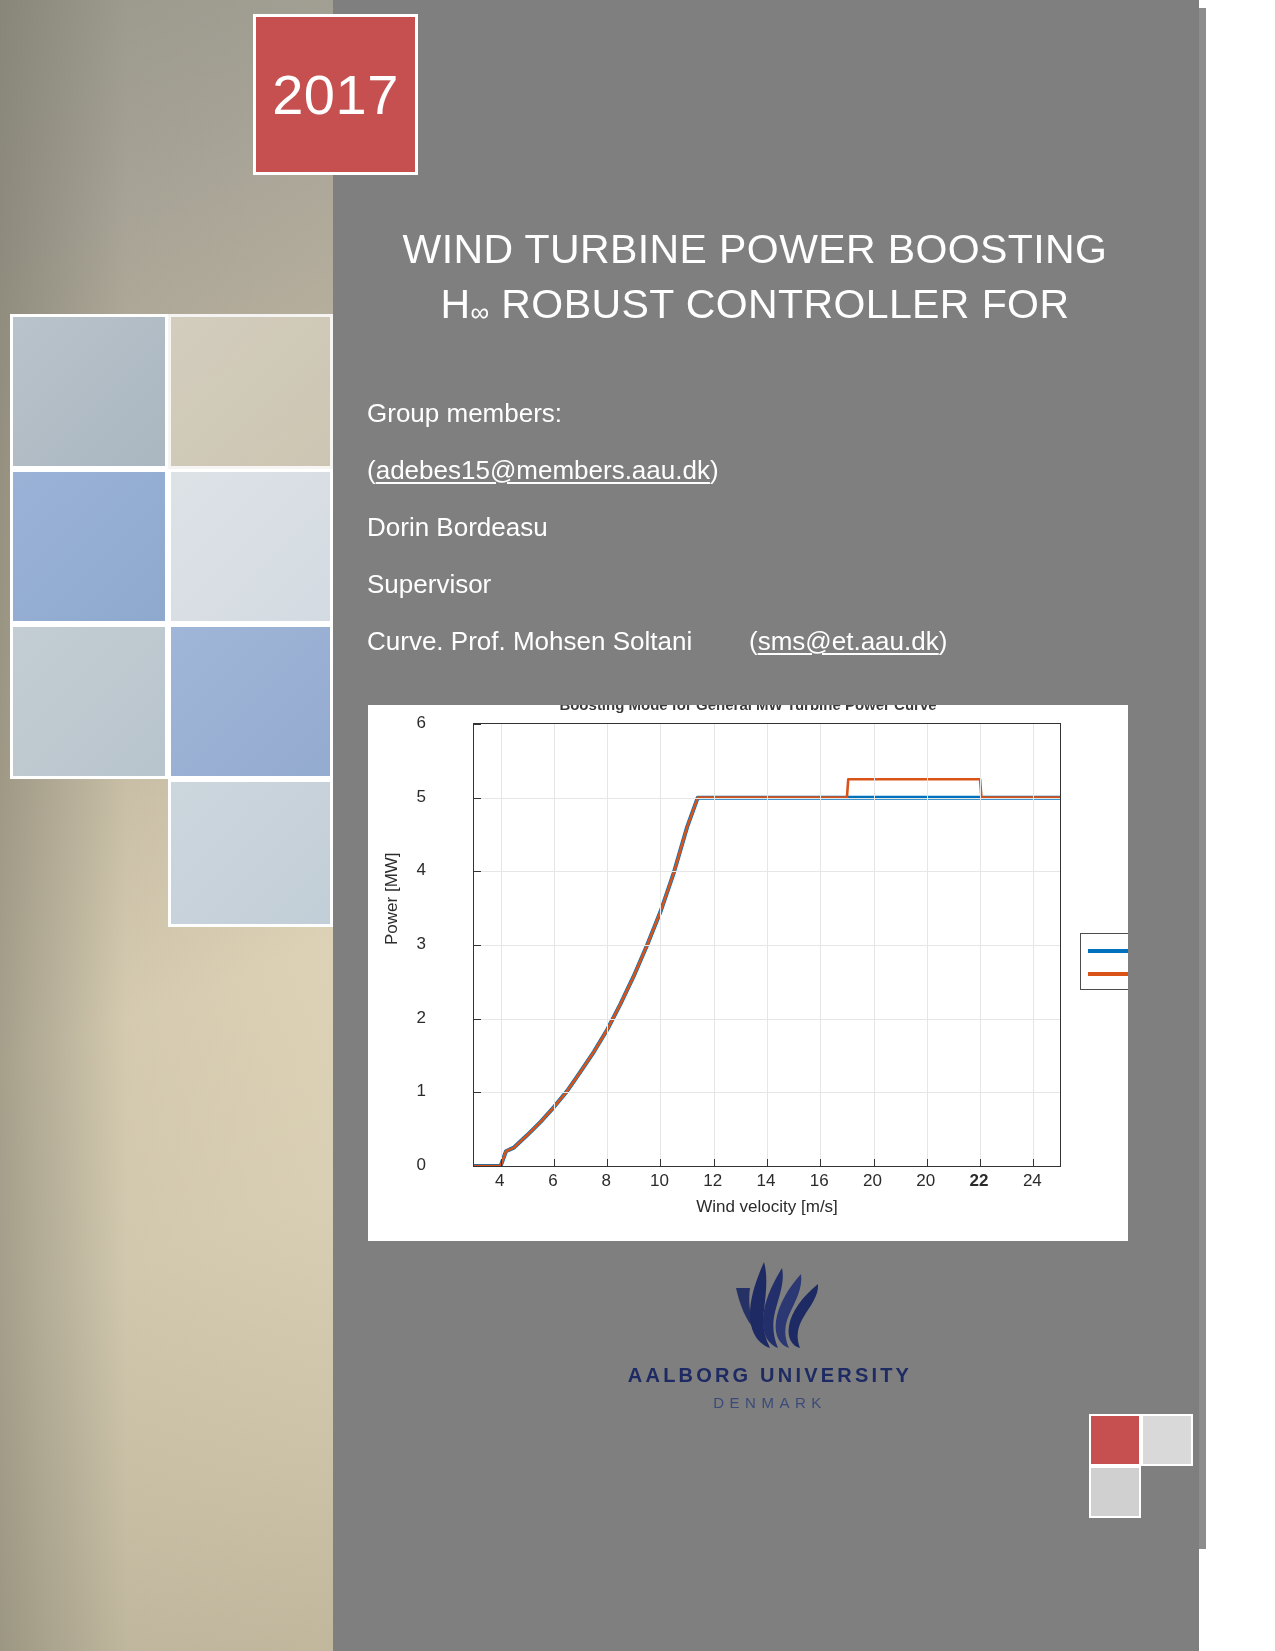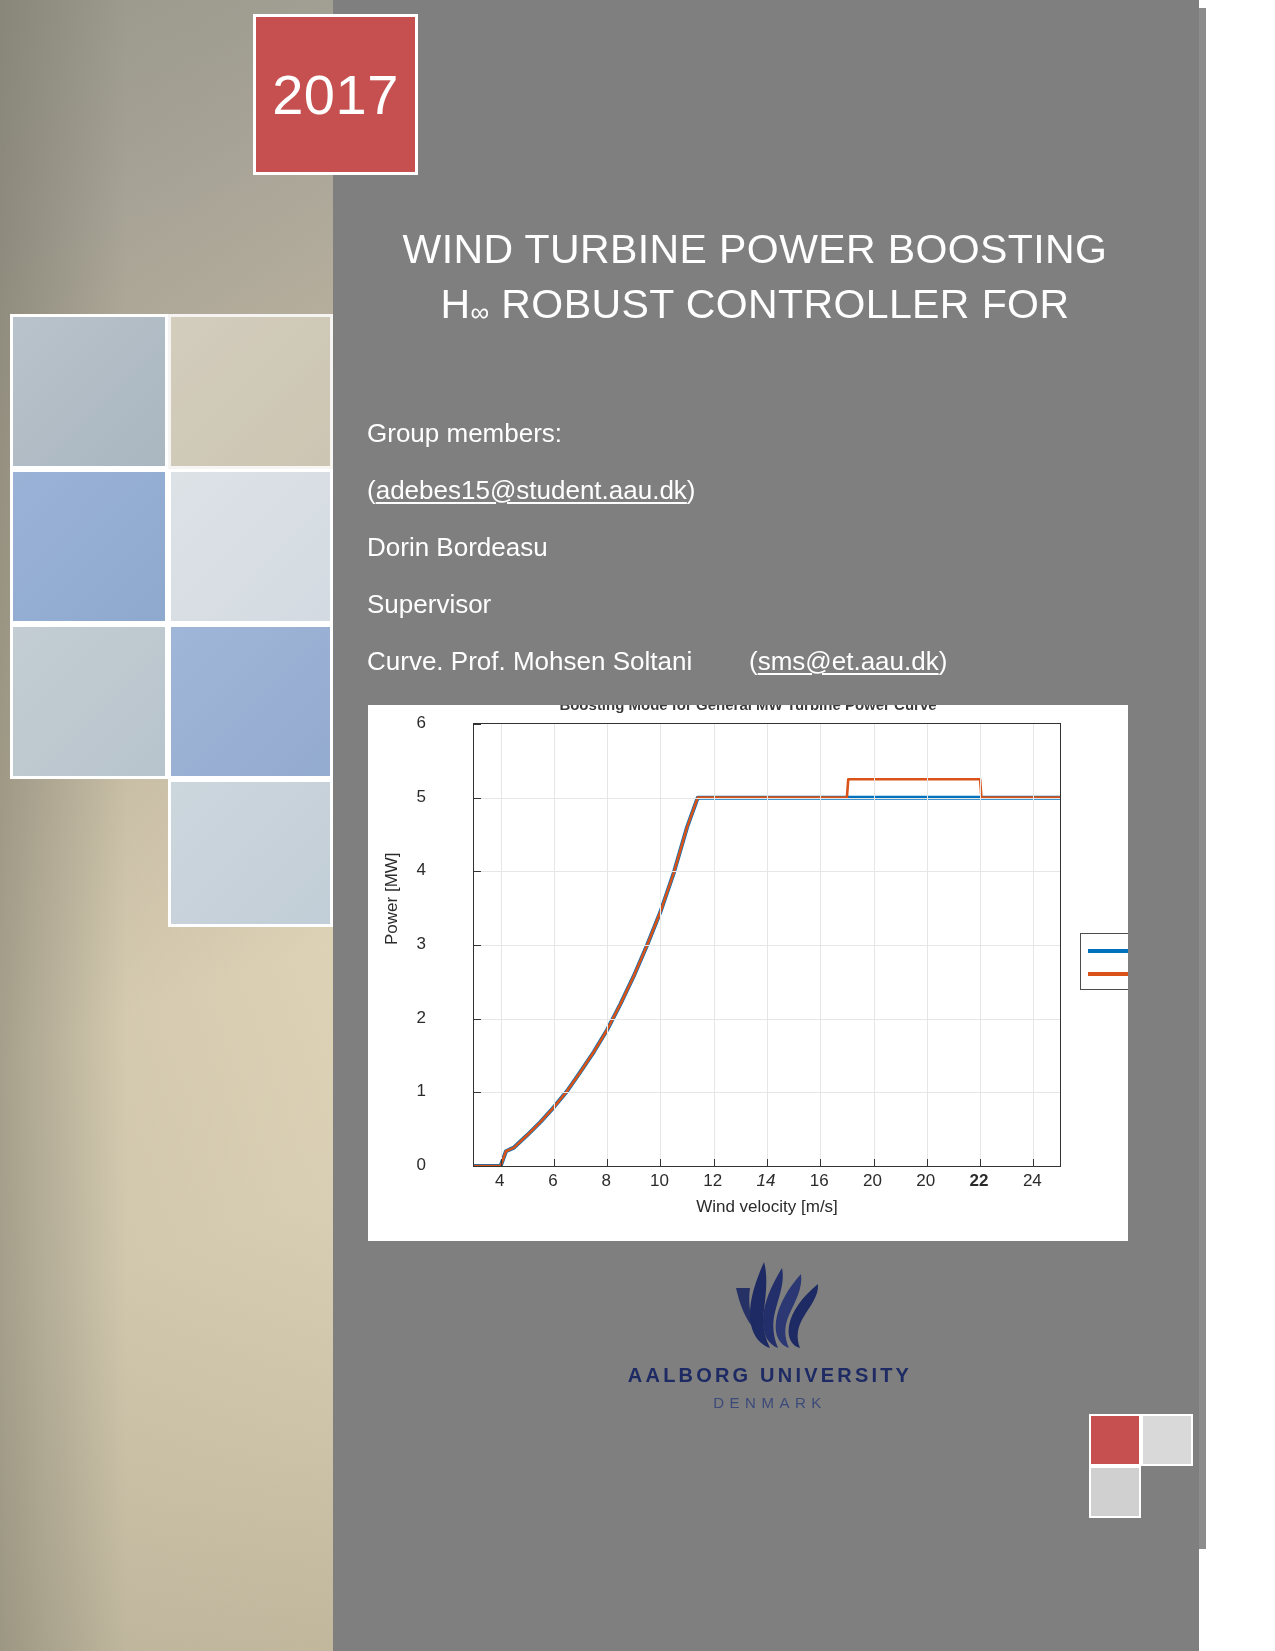--- a/index.html
+++ b/index.html
@@ -107,21 +107,21 @@
     font-weight: 400;
     line-height: 1.33;
     letter-spacing: 0.4px;
     white-space: nowrap;
   }
   .title-block .inf { font-size: 26px; vertical-align: -0.12em; }
 
   
   .people {
     position: absolute;
-    left: 367px; top: 420px;
+    left: 367px; top: 400px;
     width: 760px;
     color: #ffffff;
     font-size: 26px;
     line-height: 1;
   }
   .people .heading { margin-bottom: 31px; }
   .people .row {
     display: flex;
     align-items: baseline;
     margin-bottom: 31px;
@@ -278,21 +278,21 @@
 
   <div class="title-block">
     <div class="line">WIND TURBINE POWER BOOSTING</div>
     <div class="line"><span>H</span><span class="inf">∞</span><span> ROBUST CONTROLLER FOR</span></div>
   </div>
 
   <div class="people">
     <div class="heading">Group members:</div>
 
     <div class="row">
-      <div class="mail"><span class="paren">(</span><span class="link">adebes15@student.aau.dk</span><span class="paren">)</span></div>
+      <div class="mail"><span class="paren">(</span><span class="link">adebes15@members.aau.dk</span><span class="paren">)</span></div>
     </div>
 
     <div class="row">
       <div class="name">Dorin Bordeasu</div>
     </div>
 
     <div class="solo">Supervisor</div>
 
     <div class="row sup">
       <div class="name">Curve. Prof. Mohsen Soltani</div>
@@ -312,21 +312,21 @@
           <polyline points="0.00,442.00 26.64,442.00 31.96,427.27 39.95,423.58 53.27,411.06 66.59,397.80 79.91,383.07 93.23,366.86 106.55,347.71 119.86,327.82 133.18,305.72 146.50,279.93 159.82,251.94 173.14,221.00 186.45,187.85 199.77,148.81 213.09,103.13 223.75,73.67 239.73,73.67 293.00,73.67 346.27,73.67 372.91,73.67 374.24,55.25 452.82,55.25 506.09,55.25 507.42,73.67 559.36,73.67 586.00,73.67" fill="none" stroke="#d95319" stroke-width="2.6" stroke-linejoin="round" stroke-linecap="butt" vector-effect="non-scaling-stroke"></polyline>
         </svg>
     <div class="grid-v" style="left: 26.6364px;"></div><div class="tick-mark-x" style="left: 26.6364px;"></div><div class="grid-v" style="left: 79.9091px;"></div><div class="tick-mark-x" style="left: 79.9091px;"></div><div class="grid-v" style="left: 133.182px;"></div><div class="tick-mark-x" style="left: 133.182px;"></div><div class="grid-v" style="left: 186.455px;"></div><div class="tick-mark-x" style="left: 186.455px;"></div><div class="grid-v" style="left: 239.727px;"></div><div class="tick-mark-x" style="left: 239.727px;"></div><div class="grid-v" style="left: 293px;"></div><div class="tick-mark-x" style="left: 293px;"></div><div class="grid-v" style="left: 346.273px;"></div><div class="tick-mark-x" style="left: 346.273px;"></div><div class="grid-v" style="left: 399.545px;"></div><div class="tick-mark-x" style="left: 399.545px;"></div><div class="grid-v" style="left: 452.818px;"></div><div class="tick-mark-x" style="left: 452.818px;"></div><div class="grid-v" style="left: 506.091px;"></div><div class="tick-mark-x" style="left: 506.091px;"></div><div class="grid-v" style="left: 559.364px;"></div><div class="tick-mark-x" style="left: 559.364px;"></div><div class="tick-mark-y" style="top: 442px;"></div><div class="grid-h" style="top: 368.333px;"></div><div class="tick-mark-y" style="top: 368.333px;"></div><div class="grid-h" style="top: 294.667px;"></div><div class="tick-mark-y" style="top: 294.667px;"></div><div class="grid-h" style="top: 221px;"></div><div class="tick-mark-y" style="top: 221px;"></div><div class="grid-h" style="top: 147.333px;"></div><div class="tick-mark-y" style="top: 147.333px;"></div><div class="grid-h" style="top: 73.6667px;"></div><div class="tick-mark-y" style="top: 73.6667px;"></div><div class="tick-mark-y" style="top: 0px;"></div></div>
 
     <div id="axis-layer">
         <div class="xtick-label" style="left: 131.636px;">4</div>
         <div class="xtick-label" style="left: 184.909px;">6</div>
         <div class="xtick-label" style="left: 238.182px;">8</div>
         <div class="xtick-label" style="left: 291.455px;">10</div>
         <div class="xtick-label" style="left: 344.727px;">12</div>
-        <div class="xtick-label" style="left: 398px; font-style: italic;">14</div>
+        <div class="xtick-label" style="left: 398px;">14</div>
         <div class="xtick-label" style="left: 451.273px;">16</div>
         <div class="xtick-label" style="left: 504.545px;">20</div>
         <div class="xtick-label" style="left: 557.818px;">20</div>
         <div class="xtick-label" style="left: 611.091px; font-weight: bold;">22</div>
         <div class="xtick-label" style="left: 664.364px;">24</div>
         <div class="ytick-label" style="top: 460px;">0</div>
         <div class="ytick-label" style="top: 386.333px;">1</div>
         <div class="ytick-label" style="top: 312.667px;">2</div>
         <div class="ytick-label" style="top: 239px;">3</div>
         <div class="ytick-label" style="top: 165.333px;">4</div>

